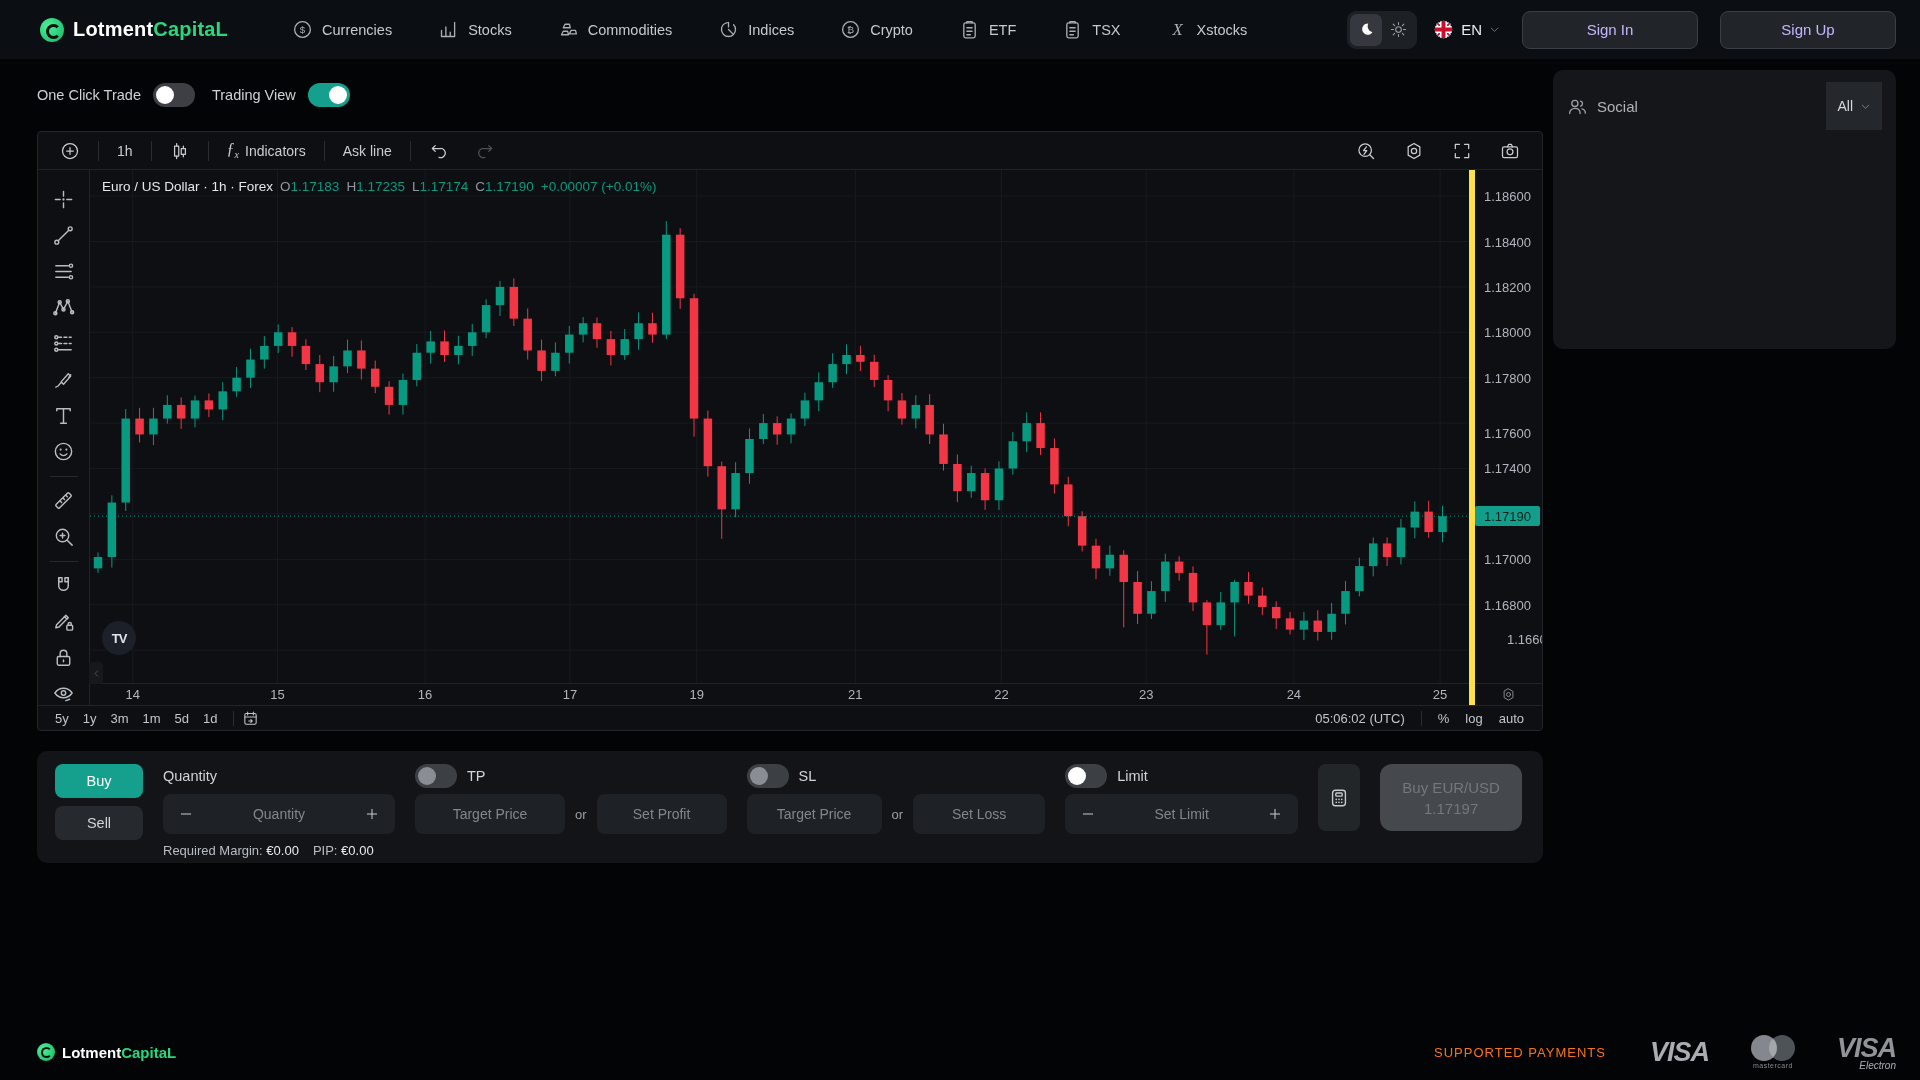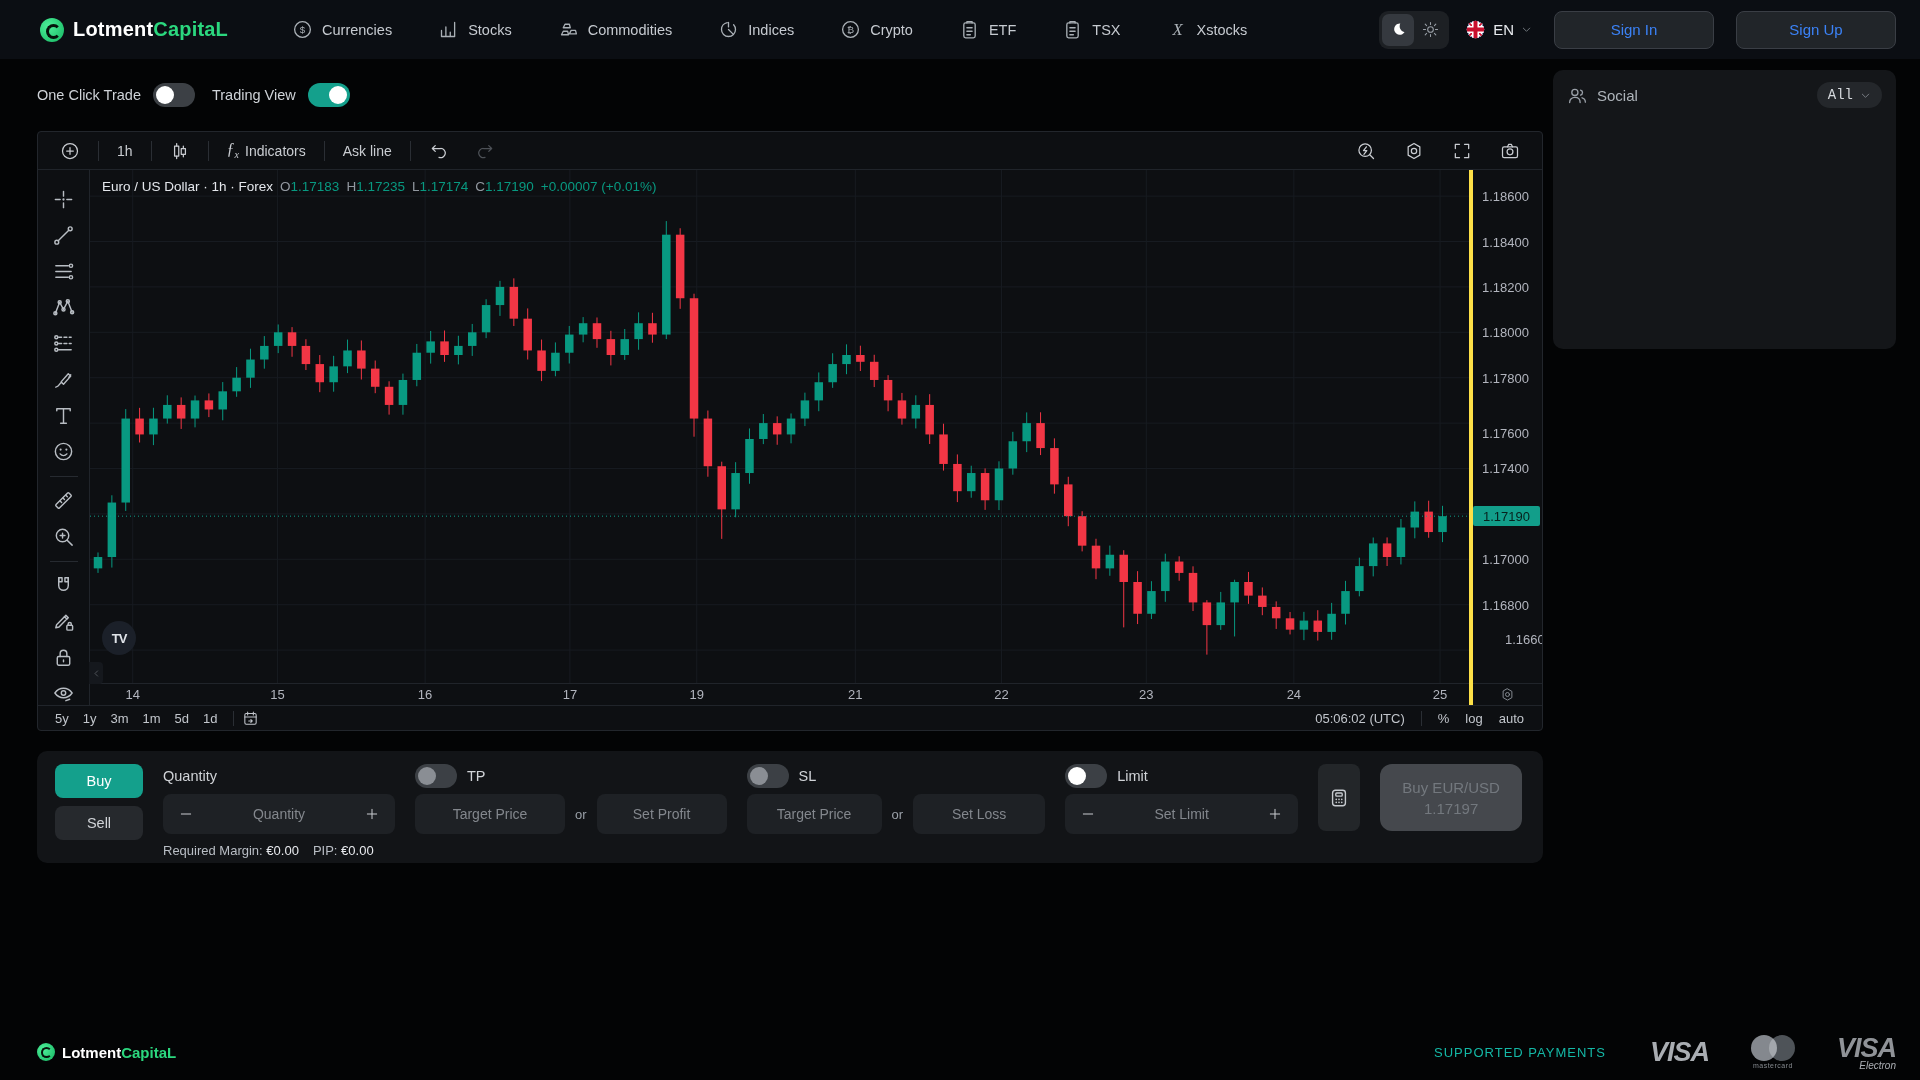--- a/index.html
+++ b/index.html
@@ -22,22 +22,22 @@
   .nav-item .nicon { width:21px; height:21px; color:#aab0b6; display:flex; }
   .nav-item svg { width:100%; height:100%; }
   .nav-right { margin-left:auto; display:flex; align-items:center; gap:16px; }
   .theme-switch { display:flex; background:#1d2024; border-radius:9px; padding:3px; }
   .theme-btn { width:32px; height:32px; border-radius:7px; display:flex; align-items:center;
     justify-content:center; color:#9aa0a8; cursor:pointer; }
   .theme-btn.active { background:#35393f; color:#fff; }
   .lang { display:flex; align-items:center; gap:7px; cursor:pointer; }
   .lang-label { font-size:15px; color:#e8eaee; }
   .chev { width:11px; height:11px; color:#9aa0a8; }
-  .auth-btn { width:160px; height:38px; border-radius:8px; background:#212529; border:1px solid #3a3e45;
-    color:#3b82f6; font-size:15px; display:flex; align-items:center; justify-content:center;
+  .auth-btn { width:176px; height:38px; border-radius:8px; background:#212529; border:1px solid #3a3e45;
+    color:#c4b5fd; font-size:15px; display:flex; align-items:center; justify-content:center;
     cursor:pointer; margin-left:6px; }
 
   
   .main { position:absolute; top:59px; left:0; right:0; bottom:0; }
   .content { position:absolute; left:37px; top:0; width:1506px; }
   .tabs-row { height:72px; display:flex; align-items:center; justify-content:space-between; }
   .tabs { display:flex; align-items:center; }
   .tab-chart { color:#d2b545; font-size:15px; border:1px solid #d2b545; border-top:none;
     border-radius:0 0 10px 10px; padding:11px 44px; cursor:pointer; }
   .tab-info { color:#9aa0a8; font-size:15px; padding:11px 44px; margin-left:24px; cursor:pointer; }
@@ -81,21 +81,21 @@
   .legend .v { color:#089981; }
   .watermark { position:absolute; left:12px; bottom:28px; width:34px; height:34px; border-radius:50%;
     background:#1b2029; display:flex; align-items:center; justify-content:center; z-index:3;
     color:#dfe3e8; font-weight:800; font-size:13px; letter-spacing:-1px; }
   .collapse-arrow { position:absolute; left:-1px; top:492px; width:14px; height:22px; background:#15181d;
     border-radius:0 4px 4px 0; display:flex; align-items:center; justify-content:center; color:#7b8188; z-index:3; cursor:pointer; }
   .collapse-arrow svg { width:9px; height:9px; }
   .time-axis { height:22px; border-top:1px solid #20242a; position:relative; font-size:13px; color:#b2b5be; cursor:ew-resize; }
   .time-axis .tlab { position:absolute; top:3px; transform:translateX(-50%); }
 
-  .axis-col { width:73px; border-left:4px solid #fde047; display:flex; flex-direction:column; }
+  .axis-col { width:73px; border-left:6px solid #fde047; display:flex; flex-direction:column; }
   .paxis { position:relative; height:513px; font-size:13px; color:#b2b5be; cursor:ns-resize; }
   .paxis .plab { position:absolute; left:9px; transform:translateY(-50%); }
   .price-tag { position:absolute; left:0; right:2px; height:20px; background:#129e8a; color:#07211d;
     font-size:13px; display:flex; align-items:center; justify-content:center; border-radius:2px;
     transform:translateY(-50%); font-weight:400; }
   .axis-corner { height:22px; border-top:1px solid #20242a; display:flex; align-items:center;
     justify-content:center; color:#8b9097; }
   .axis-corner svg { width:15px; height:15px; }
 
   .chart-bottombar { height:25px; border-top:1px solid #20242a; display:flex; align-items:center;
@@ -138,33 +138,33 @@
   .submit-btn { width:142px; height:67px; border-radius:12px; background:#45484d; color:#73787e;
     display:flex; flex-direction:column; align-items:center; justify-content:center; gap:4px;
     font-size:15px; cursor:not-allowed; }
 
   
   .social-panel { position:absolute; top:11px; right:24px; width:343px; height:279px;
     background:#141619; border-radius:10px; padding:12px 14px; }
   .social-head { display:flex; align-items:center; }
   .social-title { display:flex; align-items:center; gap:9px; color:#aeb4ba; font-size:15px; }
   .social-title svg { width:21px; height:21px; color:#9aa0a8; }
-  .all-pill { margin-left:auto; background:#24272b; border-radius:13px; padding:5px 11px;
-    display:flex; align-items:center; gap:7px; font-size:14px; color:#d5d8dc; cursor:pointer;font-family:Liberation Mono, monospace; }
+  .all-pill { margin-left:auto; background:#24272b; border-radius:0; padding:16px 11px;
+    display:flex; align-items:center; gap:7px; font-size:14px; color:#d5d8dc; cursor:pointer; }
 
   
   .page-footer { position:absolute; left:37px; right:24px; top:971px; height:44px;
     display:flex; align-items:center; }
   .f-brand { display:flex; align-items:center; gap:7px; }
   .f-brand .brand-icon { width:18px; height:18px; }
   .f-brand .brand-icon::after { left:4px; top:4px; width:7px; height:7px; border-width:2.5px; }
   .f-brand-name { font-size:15px; font-weight:800; color:#fff; }
   .f-brand-name .cap { color:#2bd77e; font-weight:600; }
   .f-right { margin-left:auto; display:flex; align-items:center; gap:44px; }
-  .supported { font-size:13px; letter-spacing:1px; color:#14b8a6; }
+  .supported { font-size:13px; letter-spacing:1px; color:#f97316; }
   .pay-logos { display:flex; align-items:center; gap:42px; }
   .visa-logo { font-size:27px; font-weight:800; font-style:italic; color:#c7cbd1; letter-spacing:-1px; opacity:.85; }
   .mc-logo { display:flex; flex-direction:column; align-items:center; gap:1px; opacity:.85; }
   .mc-circles { position:relative; width:44px; height:26px; }
   .mc-circles i { position:absolute; top:0; width:26px; height:26px; border-radius:50%; }
   .mc-circles i:first-child { left:0; background:#9ba0a6; }
   .mc-circles i:last-child { right:0; background:#5c6167; mix-blend-mode:screen; }
   .mc-word { font-size:7px; color:#9ba0a6; letter-spacing:.5px; }
   .electron-logo { display:flex; flex-direction:column; align-items:flex-end; opacity:.85; }
   .electron-sub { font-size:10px; font-style:italic; color:#c7cbd1; margin-top:-4px; }

